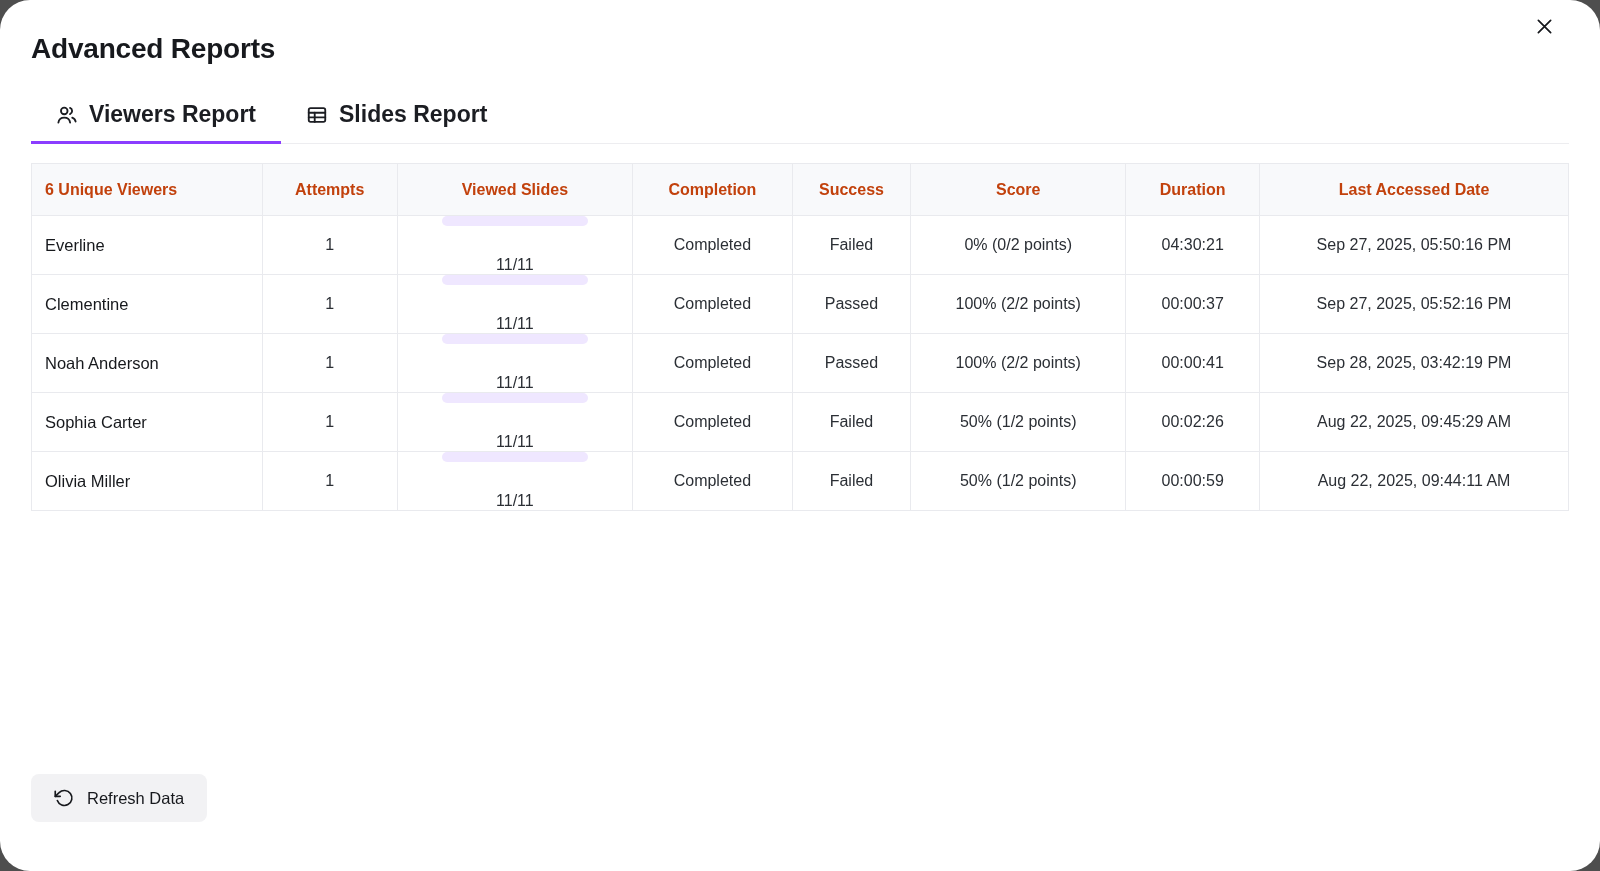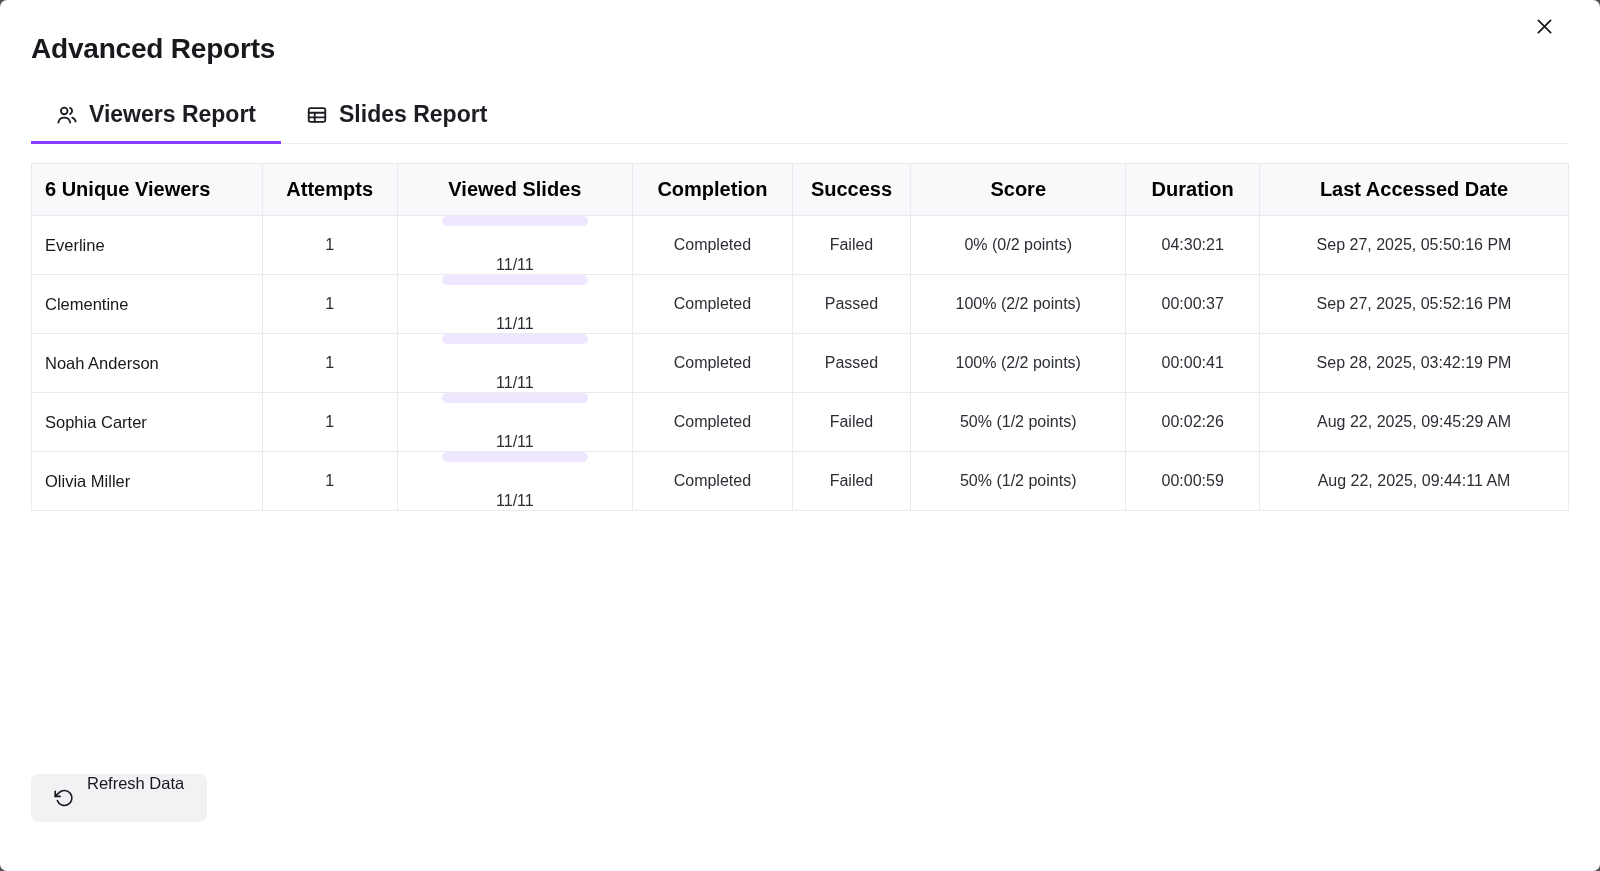--- a/index.html
+++ b/index.html
@@ -13,21 +13,21 @@
   }
   *{box-sizing:border-box;}
   html,body{margin:0;padding:0;}
   body{
     width:1600px;height:871px;position:relative;
     background:var(--backdrop);
     font-family:"Liberation Sans", sans-serif;
     -webkit-font-smoothing:antialiased;
   }
   .modal{
-    position:absolute;inset:0;background:#ffffff;border-radius:7px;overflow:hidden;
+    position:absolute;inset:0;background:#ffffff;border-radius:30px;overflow:hidden;
   }
   .modal-inner{padding:0 31px;height:100%;position:relative;}
   .page-title{
     margin:0;padding-top:33px;font-size:28px;font-weight:600;color:var(--text-dark);
     letter-spacing:-0.2px;
   }
   .close-btn{
     position:absolute;top:13px;right:43px;width:26px;height:26px;border:none;background:transparent;
     padding:0;cursor:pointer;color:#17191d;display:flex;align-items:center;justify-content:center;
   }
@@ -48,39 +48,39 @@
     width:100%;border-collapse:collapse;margin-top:19px;
     border:1px solid var(--border);
   }
   .report-table th,.report-table td{
     border:1px solid var(--border);
     height:52px;
     font-size:16px;color:var(--text-cell);text-align:center;
     padding:0 6px;
   }
   .report-table th{
-    background:#f8f9fb;font-weight:700;color:#000000;font-size:20px;height:52px;
+    background:#f8f9fb;font-weight:700;color:#c2410c;font-size:16px;height:52px;
   }
   .report-table th:first-child,.report-table td:first-child{
     text-align:left;padding-left:13px;
   }
   .report-table td:first-child{color:var(--text-dark);font-weight:500;font-size:16.5px;}
   .status-green{color:var(--green);}
   .status-red{color:var(--red);}
   .slides-cell{display:flex;align-items:center;justify-content:flex-start;gap:30px;flex-direction:column;}
   .slides-bar{width:146px;height:10px;border-radius:5px;background:#efe7ff;overflow:hidden;}
   .slides-bar-fill{height:100%;background:var(--accent);border-radius:5px;width:0;}
   
   .col-name{width:15.0%;} .col-attempts{width:8.8%;} .col-slides{width:15.3%;}
   .col-completion{width:10.4%;} .col-success{width:7.7%;} .col-score{width:14.0%;}
   .col-duration{width:8.7%;} .col-date{width:20.1%;}
   
   .footer{position:absolute;left:31px;bottom:49px;display:flex;gap:8px;}
   .footer-btn{
-    display:flex;gap:13px;height:48px;padding:0 23px;
+    display:flex;align-items:center;gap:13px;height:48px;padding:0 23px;
     background:#f2f2f4;border:none;border-radius:8px;cursor:pointer;
     font-family:"Liberation Sans", sans-serif;
     font-size:16.5px;color:var(--text-dark);font-weight:500;
   }
   .footer-btn .btn-icon{display:flex;align-items:center;color:#17191d;}
   svg{display:block;}
 </style>
 </head>
 <body>
 

